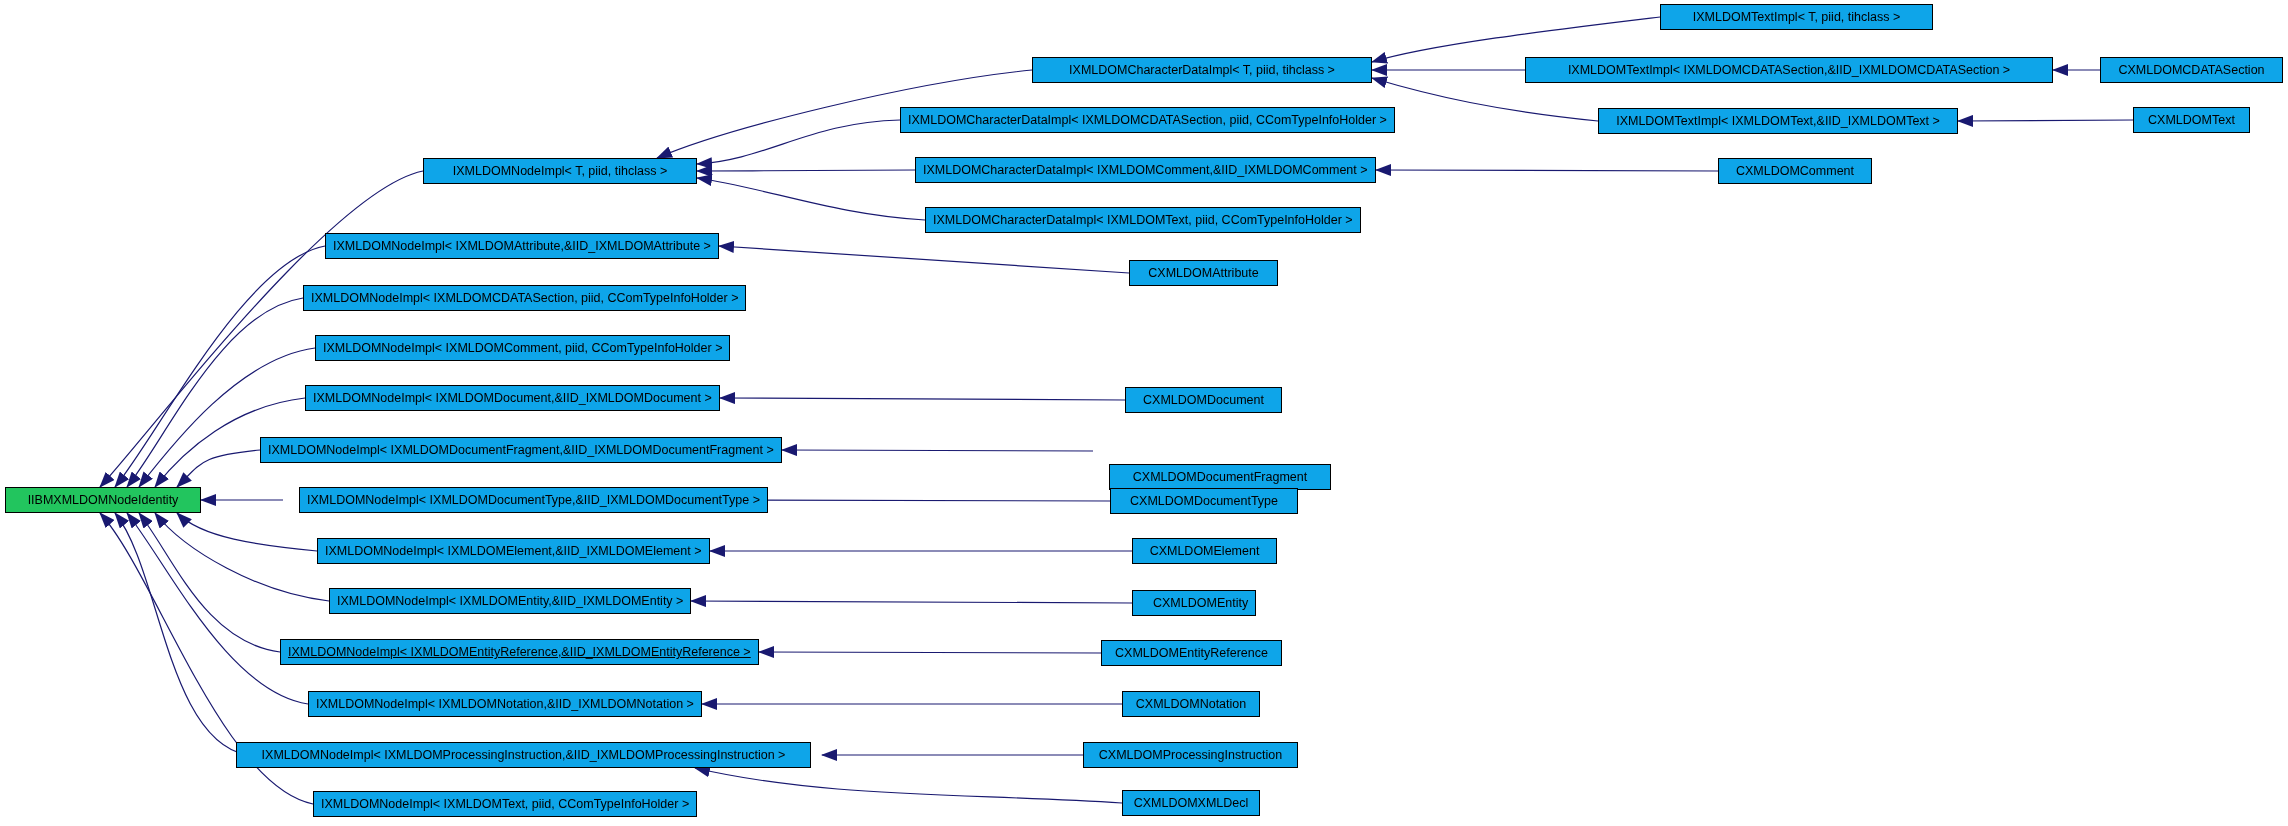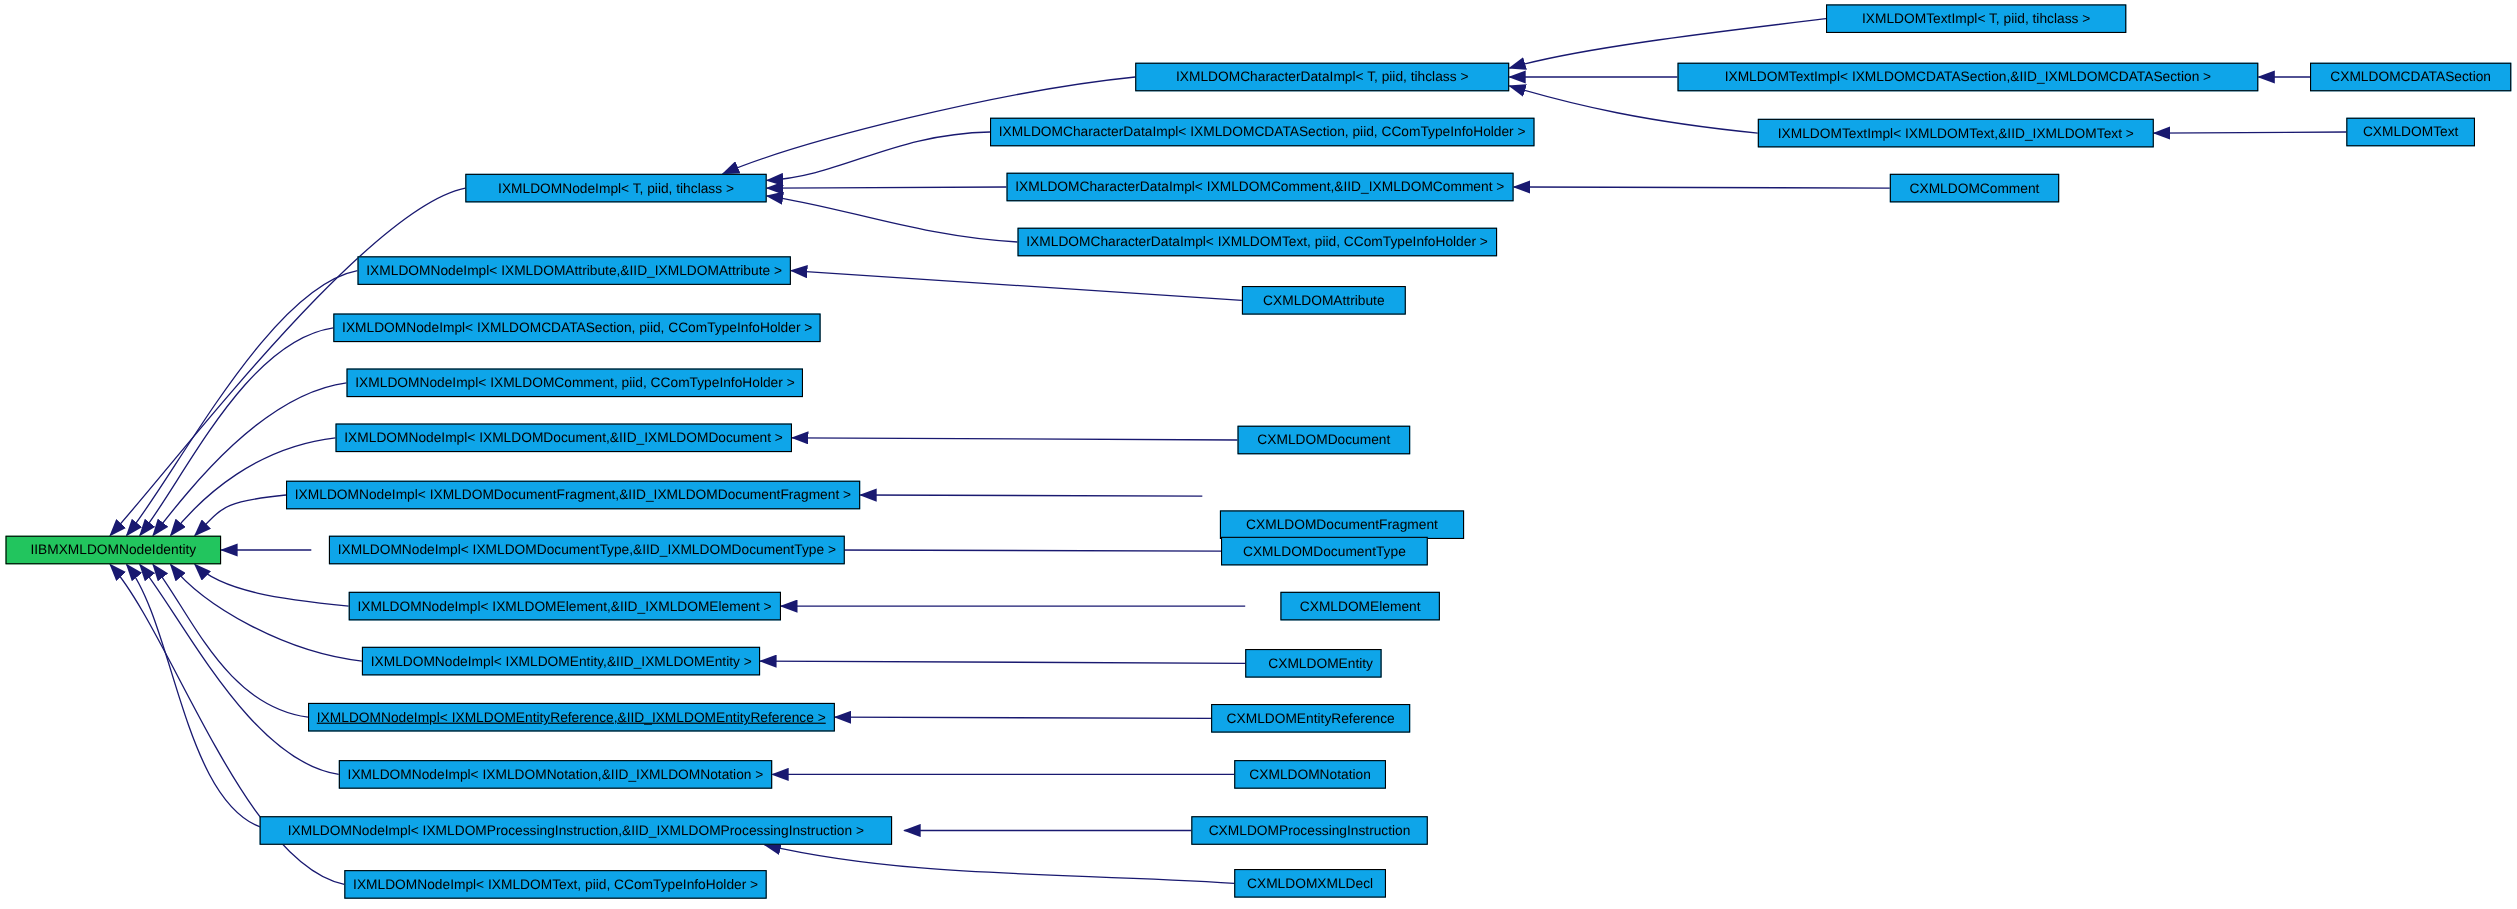--- a/index.html
+++ b/index.html
@@ -95,19 +95,19 @@
     <div class="node" style="left: 1660px; top: 4px; min-width: 273px;">IXMLDOMTextImpl&lt; T, piid, tihclass &gt;</div>
     <div class="node" style="left: 1525px; top: 57px; min-width: 528px;">IXMLDOMTextImpl&lt; IXMLDOMCDATASection,&amp;IID_IXMLDOMCDATASection &gt;</div>
     <div class="node" style="left: 1598px; top: 108px; min-width: 360px;">IXMLDOMTextImpl&lt; IXMLDOMText,&amp;IID_IXMLDOMText &gt;</div>
     <div class="node" style="left: 2100px; top: 57px; min-width: 183px;">CXMLDOMCDATASection</div>
     <div class="node" style="left: 2133px; top: 107px; min-width: 117px;">CXMLDOMText</div>
     <div class="node" style="left: 1718px; top: 158px; min-width: 154px;">CXMLDOMComment</div>
     <div class="node" style="left: 1129px; top: 260px; min-width: 149px;">CXMLDOMAttribute</div>
     <div class="node" style="left: 1125px; top: 387px; min-width: 157px;">CXMLDOMDocument</div>
     <div class="node" style="left: 1093px; top: 464px; min-width: 222px; margin-left: 16px;">CXMLDOMDocumentFragment</div>
     <div class="node" style="left: 1110px; top: 488px; min-width: 188px;">CXMLDOMDocumentType</div>
-    <div class="node" style="left: 1132px; top: 538px; min-width: 145px; margin-left: 32px;">CXMLDOMElement</div>
+    <div class="node" style="left: 1132px; top: 538px; min-width: 145px;">CXMLDOMElement</div>
     <div class="node" style="left: 1132px; top: 590px; min-width: 120px; padding-left: 20px;">CXMLDOMEntity</div>
     <div class="node" style="left: 1101px; top: 640px; min-width: 181px;">CXMLDOMEntityReference</div>
     <div class="node" style="left: 1122px; top: 691px; min-width: 138px;">CXMLDOMNotation</div>
     <div class="node" style="left: 1083px; top: 742px; min-width: 215px;">CXMLDOMProcessingInstruction</div>
     <div class="node" style="left: 1122px; top: 790px; min-width: 138px;">CXMLDOMXMLDecl</div>
   </div>
 
 </body></html>

